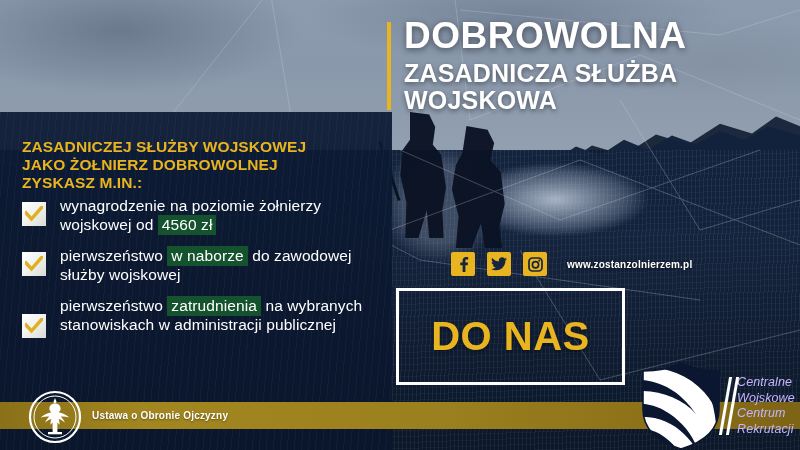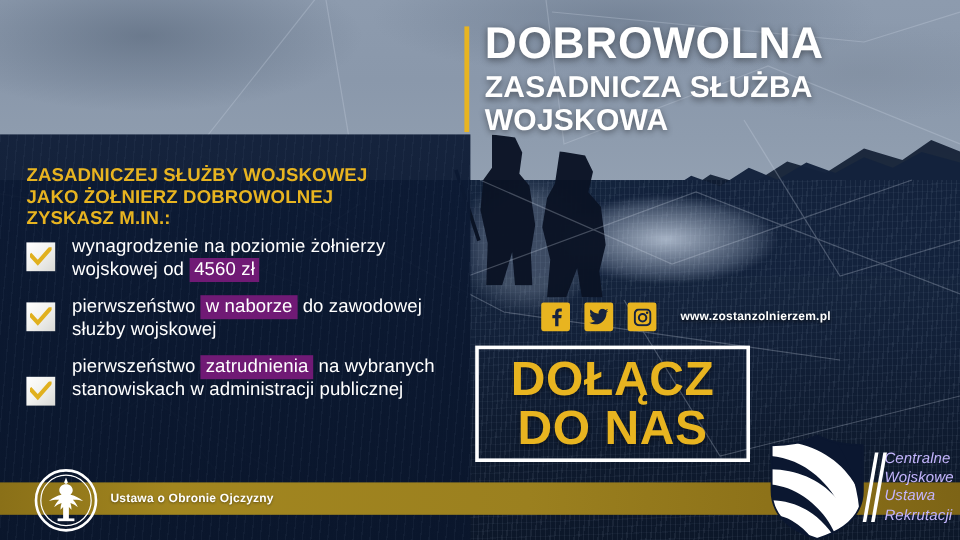--- a/index.html
+++ b/index.html
@@ -110,21 +110,21 @@
   .bullets{position:absolute;left:22px;top:196px;width:362px;}
   .bullet{display:flex;align-items:flex-start;margin-bottom:12px;}
   .cbox{
     flex:0 0 auto;width:24px;height:24px;margin-right:14px;margin-top:6px;
     background:linear-gradient(135deg,#ffffff 0%,#f3f3f1 45%,#d9d9d5 100%);
     position:relative;
   }
   .cbox svg{position:absolute;left:3px;top:4px;}
   .btext{color:#ffffff;font-size:15.5px;line-height:19px;letter-spacing:.1px;}
   .btext .hl{
-    background:#701a75;color:#ffffff;padding:1px 4px 2px 4px;
+    background:#14532d;color:#ffffff;padding:1px 4px 2px 4px;
     box-decoration-break:clone;-webkit-box-decoration-break:clone;
   }
   .bullet.b3 .cbox{margin-top:18px;}
 
   
   .social{position:absolute;left:403px;top:252px;display:flex;align-items:center;padding-left:48px;}
   .sbtn{
     width:24px;height:24px;margin-right:12px;background:#e8b420;
     display:flex;align-items:center;justify-content:center;border-radius:2px;
   }
@@ -259,21 +259,20 @@
       <svg width="15" height="15" viewBox="0 0 15 15">
           <rect x="1" y="1" width="13" height="13" rx="3.4" fill="none" stroke="#17243f" stroke-width="1.7"></rect>
           <circle cx="7.5" cy="7.8" r="3.1" fill="none" stroke="#17243f" stroke-width="1.7"></circle>
           <circle cx="11.3" cy="3.6" r="1.05" fill="#17243f"></circle>
         </svg>
     </span>
     <span class="url">www.zostanzolnierzem.pl</span>
   </div>
 
   <div class="cta">
-    <div class="cta-l1">DOŁĄCZ</div>
     <div class="cta-l2">DO NAS</div>
   </div>
 
   <div class="band"></div>
 
   <svg class="eagle" viewBox="0 0 56 56">
     <circle cx="28" cy="28" r="25" fill="none" stroke="#ffffff" stroke-width="2.2"></circle>
     <circle cx="28" cy="28" r="21" fill="none" stroke="#ffffff" stroke-width="1"></circle>
     <g fill="#ffffff">
       <path d="M28 9 l1.6 4 -1.6 1.6 -1.6 -1.6z"></path>
@@ -302,18 +301,18 @@
       </g>
       <path d="M41 1 C29 7 14 9 3 9 v38 c0 22 18 34 38 40 c20-6 38-18 38-40 V9 c-11 0-26-2-38-8z" fill="none" stroke="#0b1730" stroke-width="1.6"></path>
     </svg>
     <span class="cwcr-bars">
         <i></i>
         <i></i>
       </span>
     <span class="cwcr-text">
       <div>Centralne</div>
       <div>Wojskowe</div>
-      <div>Ustawa</div>
+      <div>Centrum</div>
       <div>Rekrutacji</div>
     </span>
   </div>
 
 </div>
 
 </body></html>

